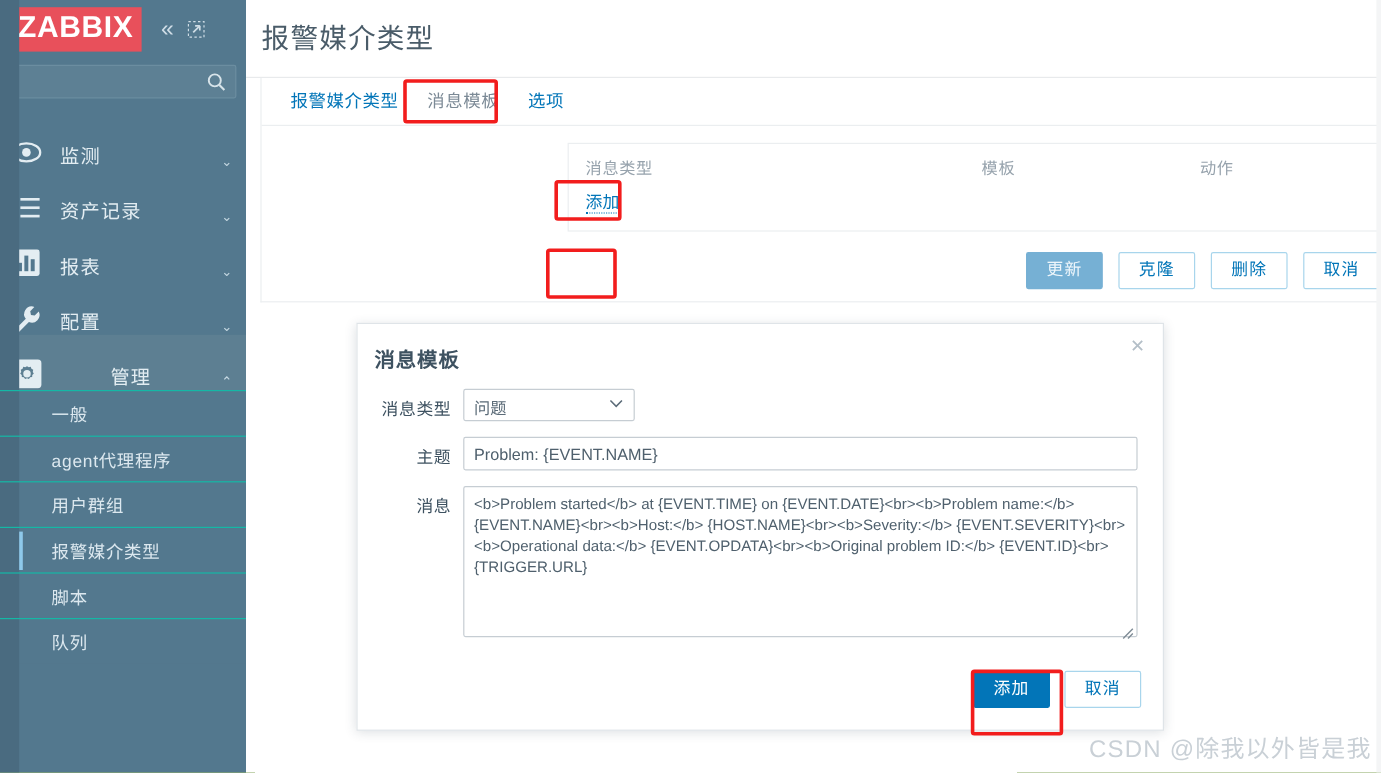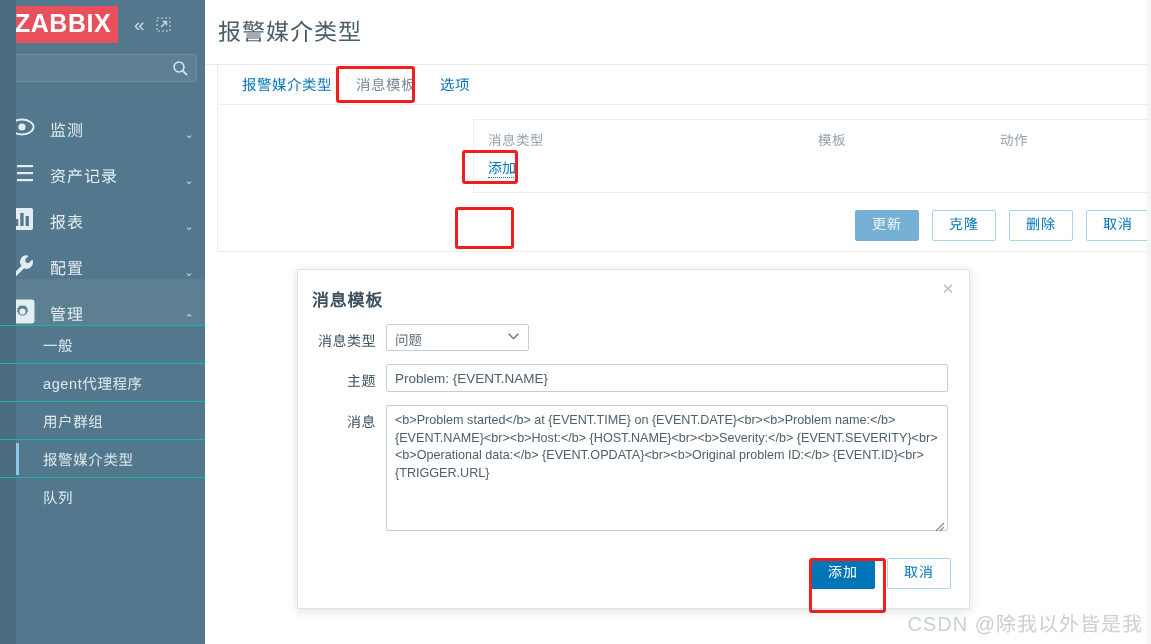--- a/index.html
+++ b/index.html
@@ -90,21 +90,21 @@
   .sb-item {
     position: relative;
     height: 46px;
     display: flex;
     align-items: flex-end;
     padding-left: 8px;
     color: #e3edf2;
     font-size: 16px;
     cursor: pointer;
   }
-  .sb-item.active-parent { background: #5d7f92; }
+  .sb-item.active-parent { background: #5d7f92; gap: 42px; }
   .sb-ico {
     width: 28px; height: 28px;
     display: flex;
     align-items: center;
     justify-content: center;
     margin-right: 14px;
     flex: none;
   }
   .sb-ico svg { display: block; }
   .sb-label { flex: 1; letter-spacing: 1px; }
@@ -490,20 +490,23 @@
         <div class="sb-subitem">
           <span>agent代理程序</span>
         </div>
         <div class="sb-subitem">
           <span>用户群组</span>
         </div>
         <div class="sb-subitem sel">
           <span>报警媒介类型</span>
         </div>
         <div class="sb-subitem">
+          <span>脚本</span>
+        </div>
+        <div class="sb-subitem">
           <span>队列</span>
         </div>
       </div>
     </div>
   </div>
 
   <div id="main">
 
     <div class="page-title">报警媒介类型</div>
     <div class="title-rule"></div>

